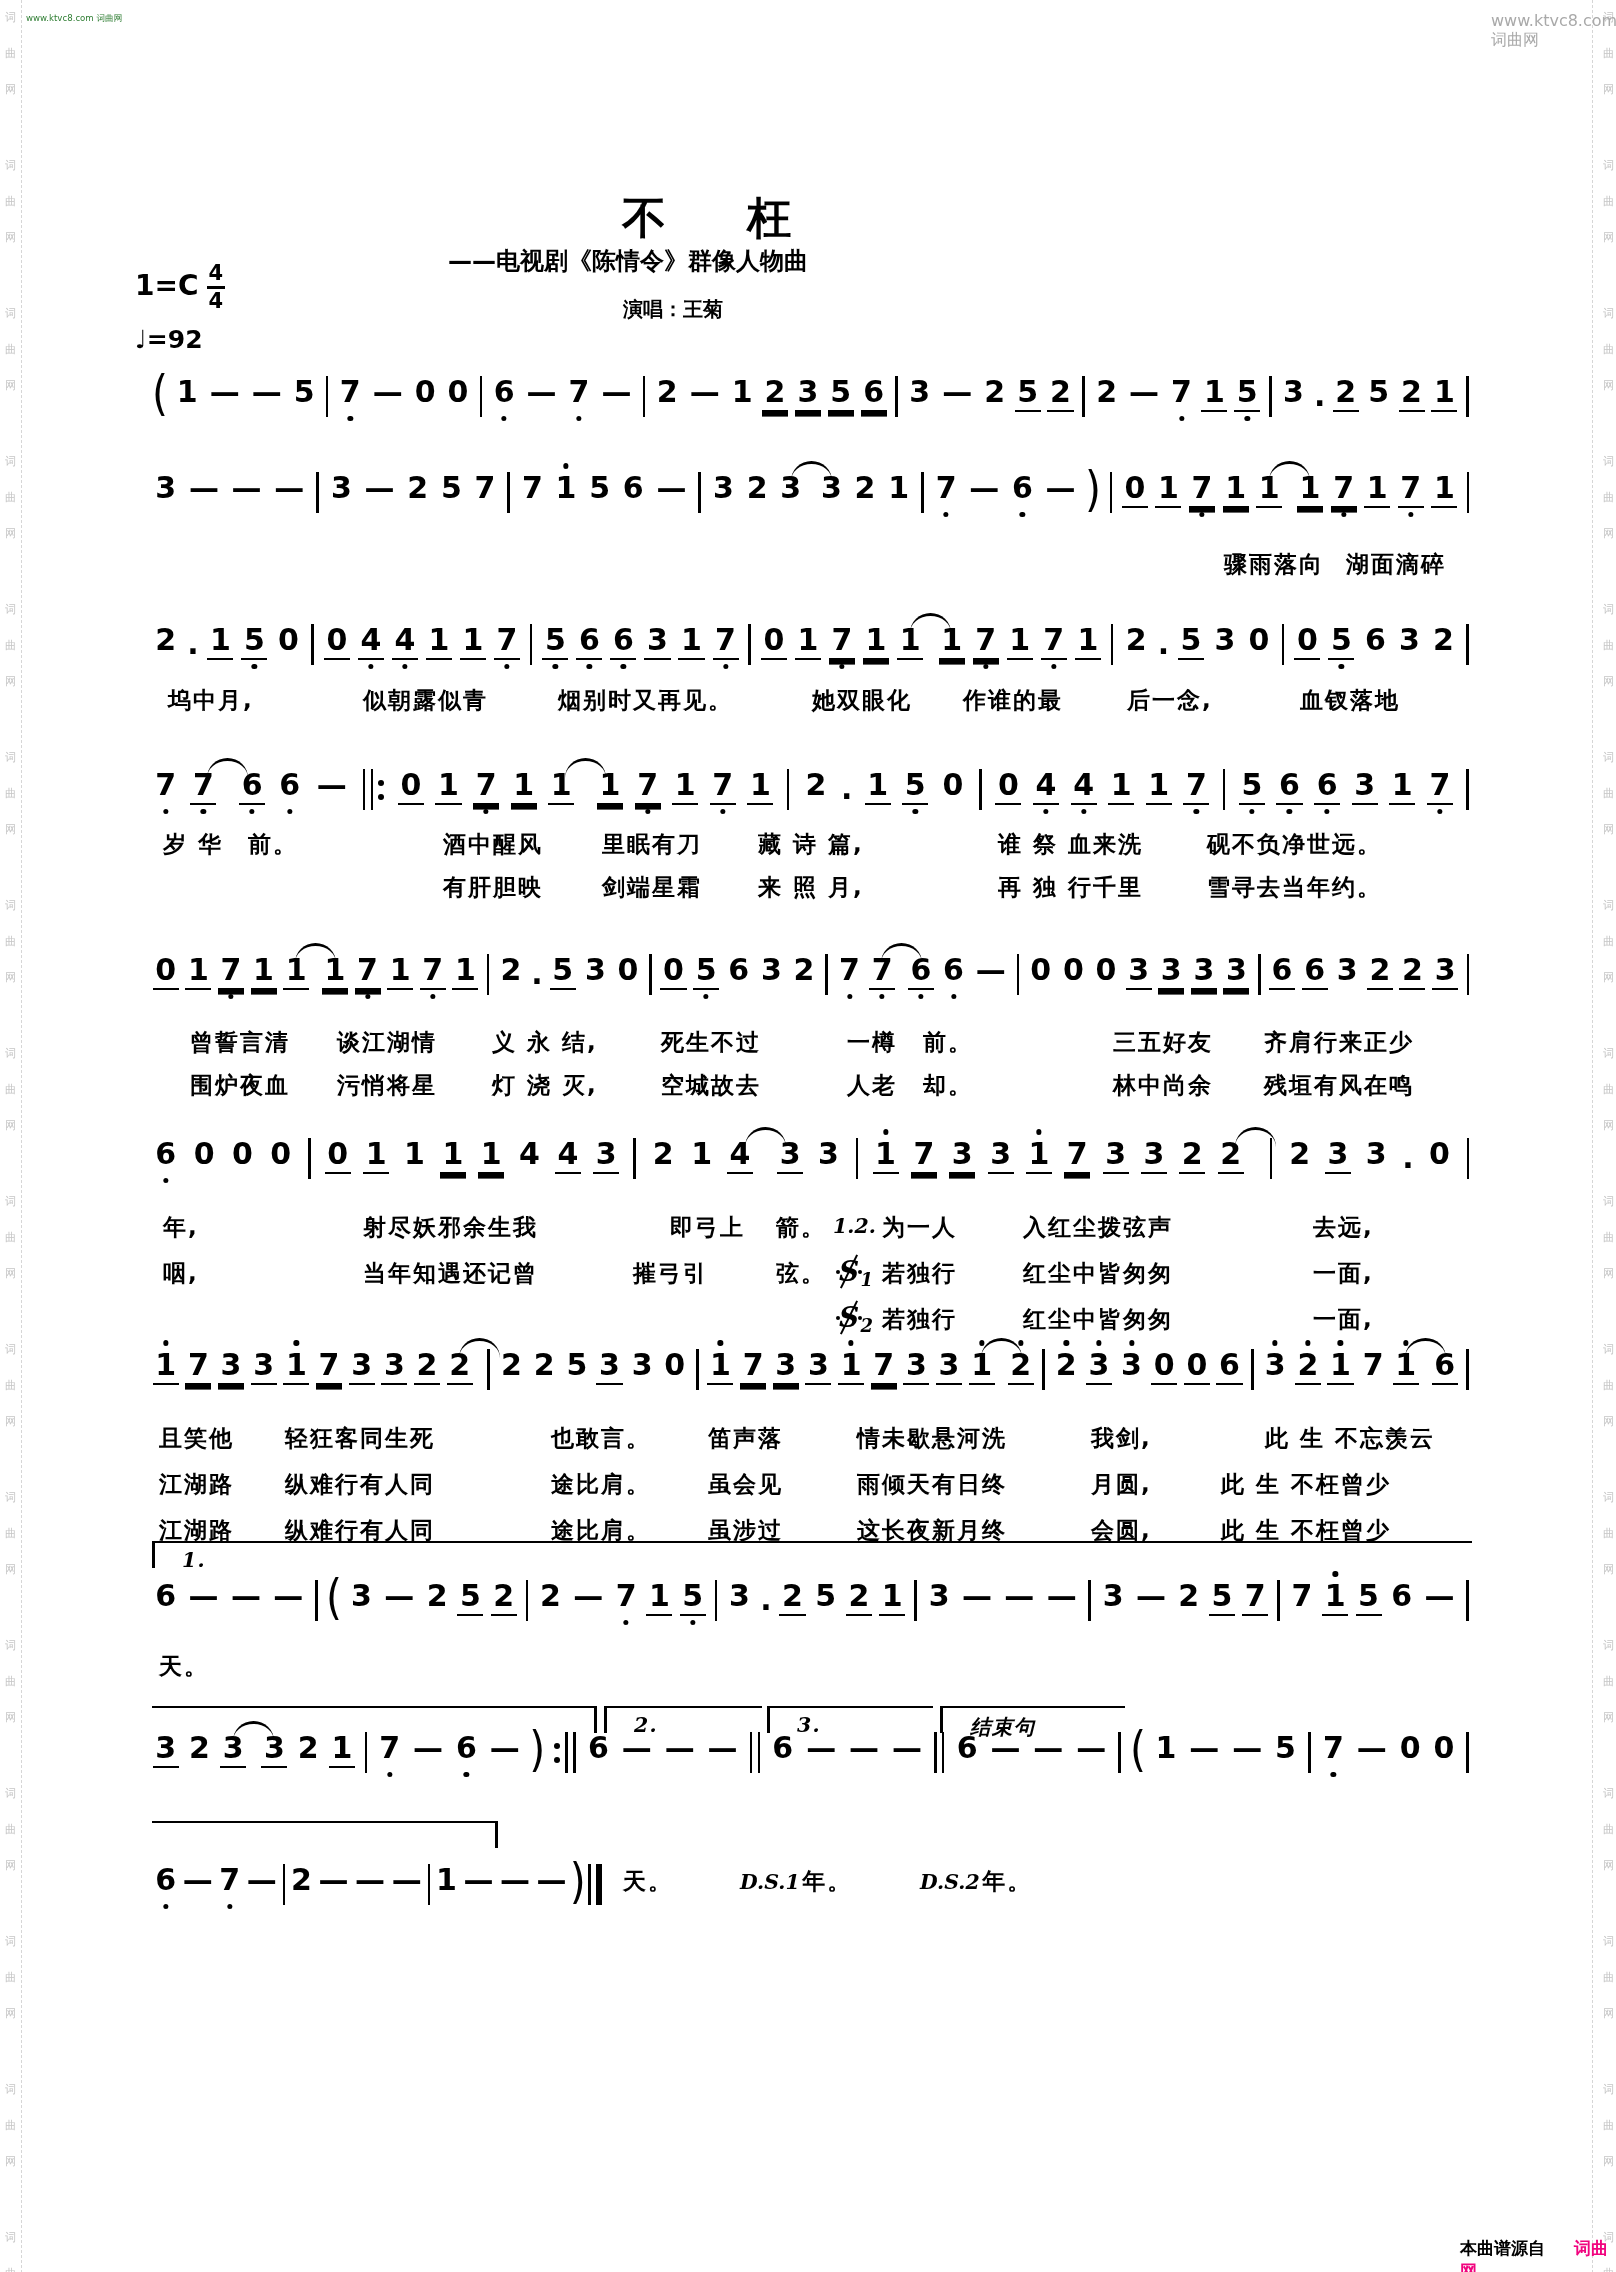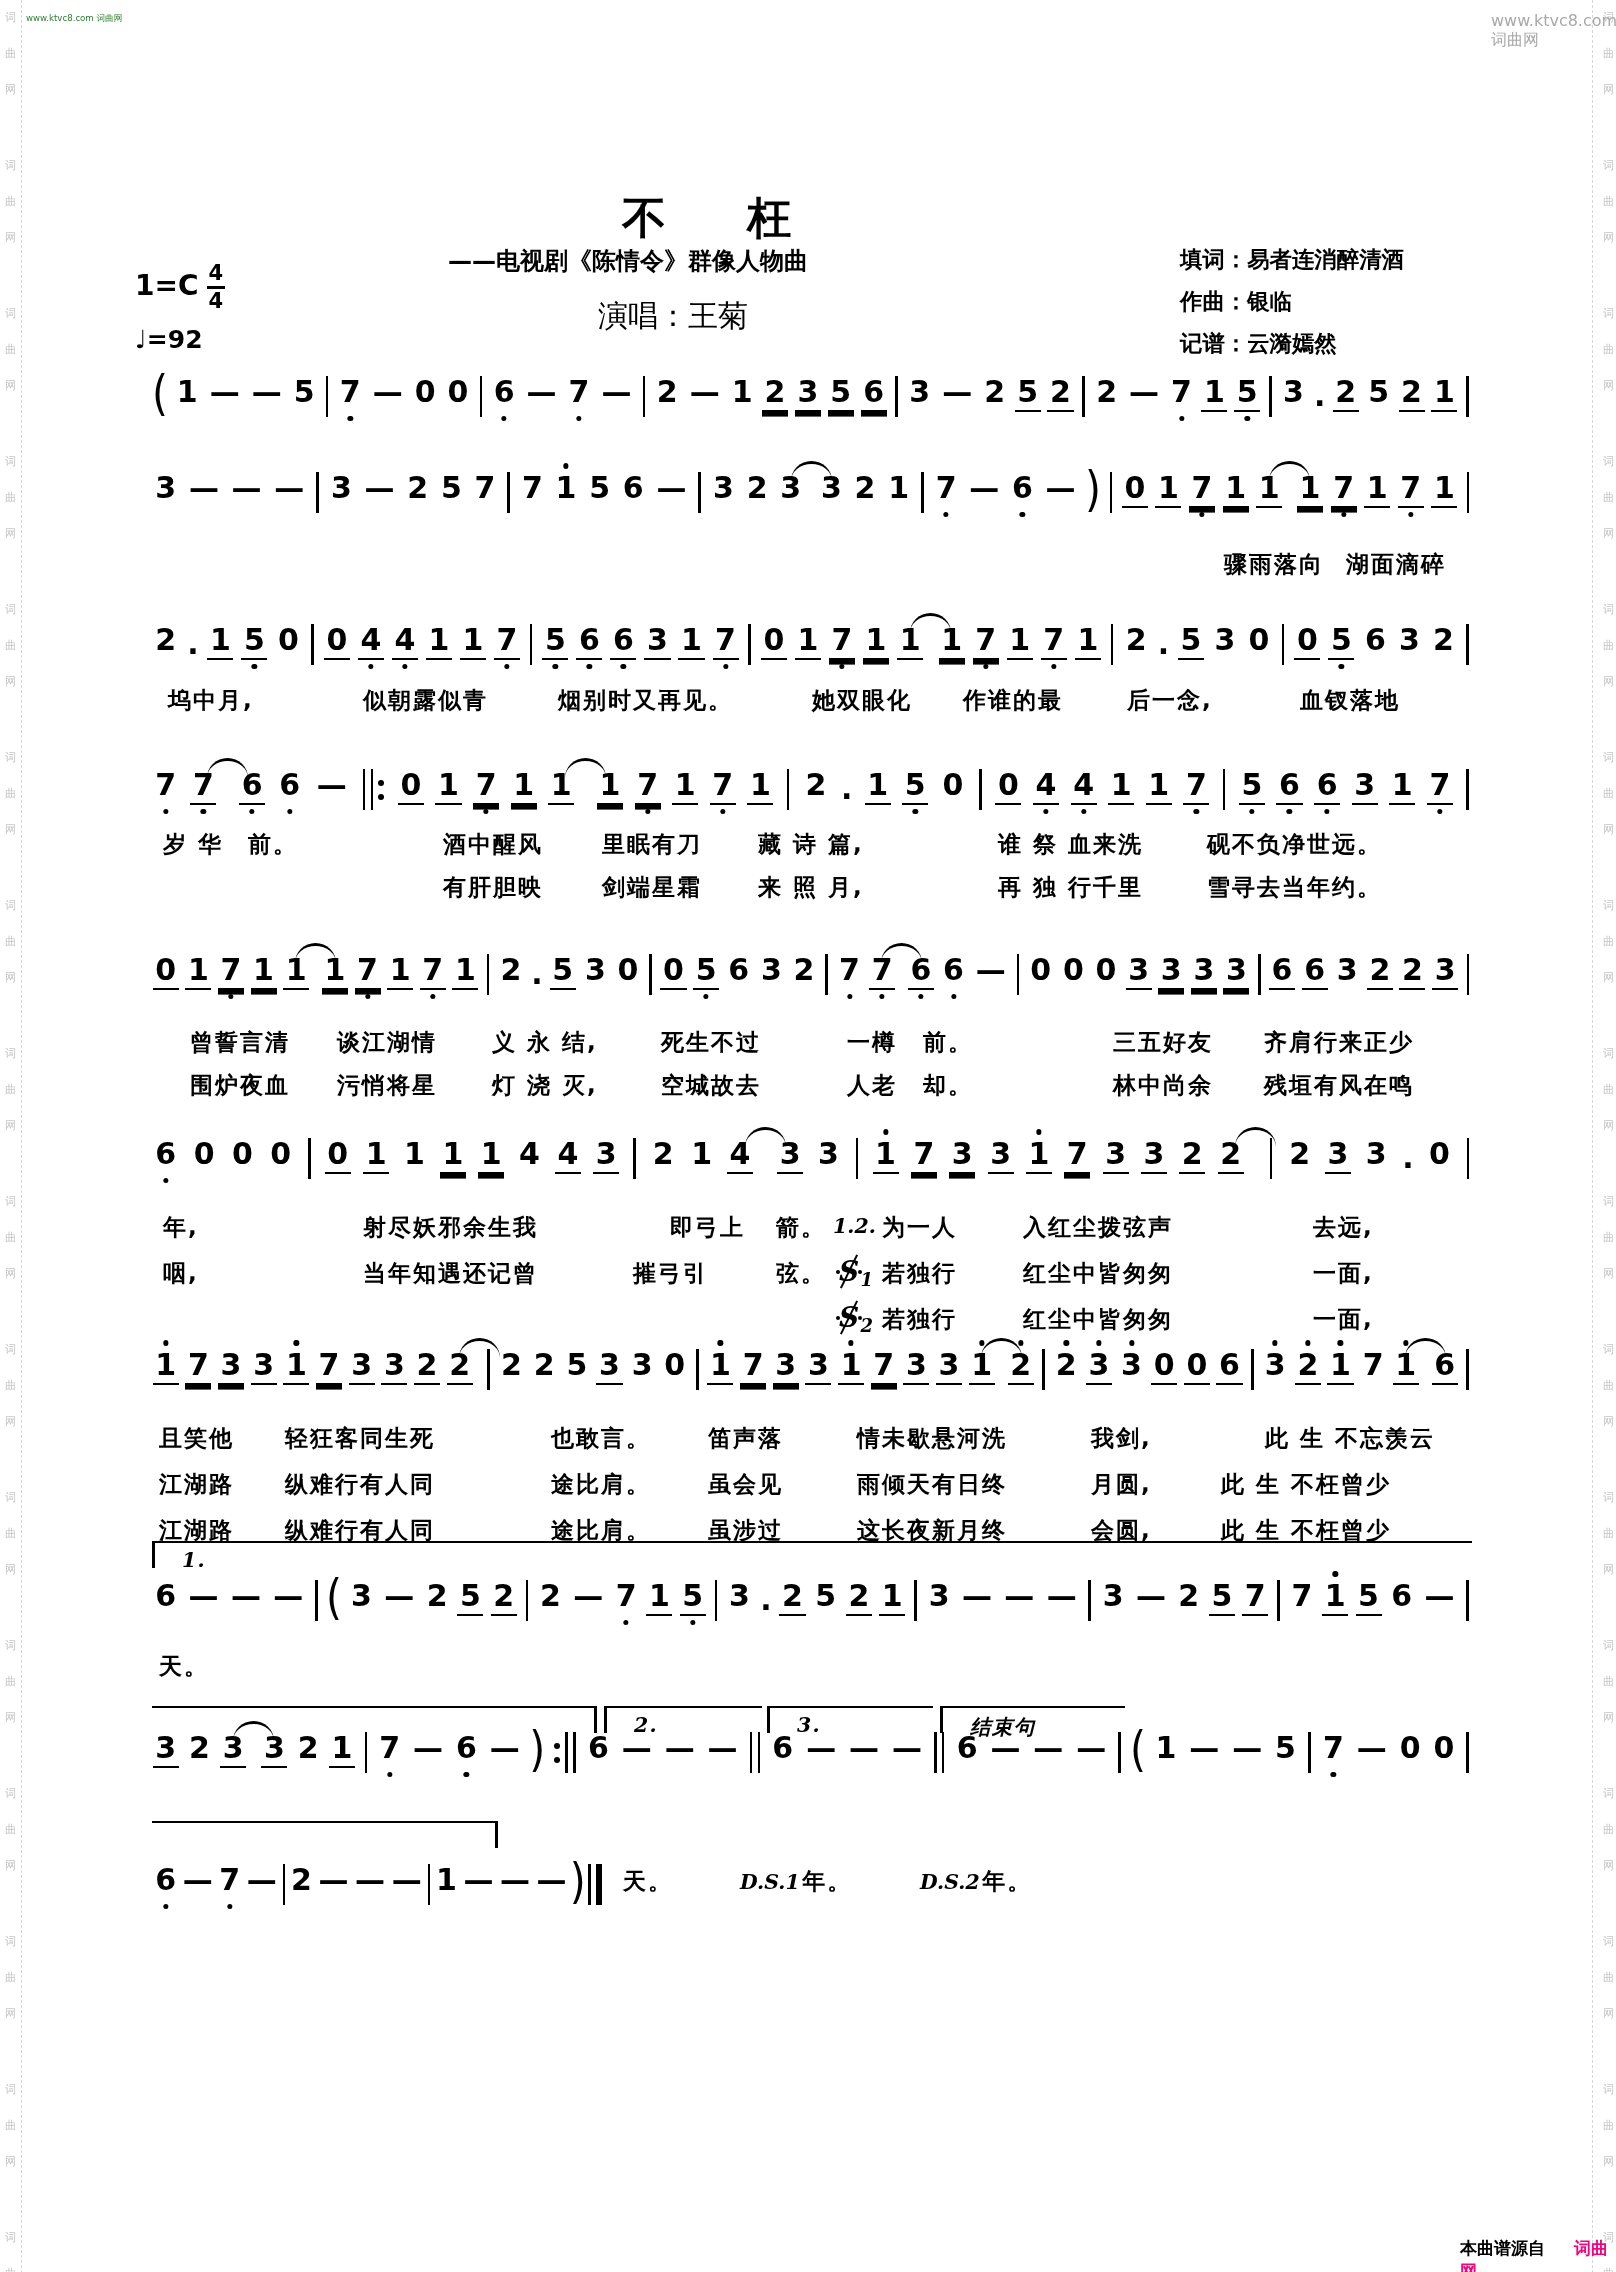--- a/index.html
+++ b/index.html
@@ -16,21 +16,21 @@
   .wm-tl{position:absolute;left:26px;top:13px;font-size:8.6px;color:#2e7d32;}
   .wm-tr{position:absolute;left:1491px;top:10.6px;font-size:16px;color:#a9a9a9;}
   .wm-br{position:absolute;left:1460px;top:2237px;font-size:17px;font-weight:bold;}
   .wm-br .brand{color:#f1047f;margin-left:29px;}
   
   .title{position:absolute;left:716px;top:153px;transform:translateX(-50%);
          font-size:44px;font-weight:bold;letter-spacing:18.5px;white-space:nowrap;margin-top:36px;}
   .subtitle{position:absolute;left:628px;top:245px;transform:translateX(-50%);
             font-size:24px;font-weight:bold;white-space:nowrap;}
   .singer{position:absolute;left:673px;top:296px;transform:translateX(-50%);
-          font-size:30px;font-weight:normal;white-space:nowrap;}
+          font-size:20px;font-weight:bold;white-space:nowrap;}
   .credits{position:absolute;left:1180px;top:238px;font-size:22.4px;font-weight:bold;line-height:42px;white-space:nowrap;}
   .keysig{position:absolute;left:135px;top:263px;font-size:28px;font-weight:bold;white-space:nowrap;}
   .frac{display:inline-flex;flex-direction:column;align-items:center;font-size:21px;line-height:1;
         vertical-align:middle;margin-left:8px;}
   .fbar{width:18.5px;height:2.6px;background:#000;margin:2px 0;}
   .tempo{position:absolute;left:135px;top:325px;font-size:25px;font-weight:bold;}
   
   .sys{position:absolute;display:flex;align-items:flex-start;justify-content:space-between;height:55px;}
   .nt{position:relative;font-size:30px;font-weight:bold;line-height:1;padding:1.3px 2.6px 2.6px;margin:0 0.7px;}
   .nt .nb{display:inline-block;}
@@ -138,25 +138,20 @@
 
   <div class="wm-tl">www.ktvc8.com 词曲网</div>
   <div class="wm-tr">www.ktvc8.com 词曲网</div>
   <div class="wm-br">
     <span>本曲谱源自</span><span class="brand">词曲网</span>
   </div>
 
   <div class="title">不　枉</div>
   <div class="subtitle">——电视剧《陈情令》群像人物曲</div>
   <div class="singer">演唱：王菊</div>
-  <div class="credits">
-    <div>填词：易者连消醉清酒</div>
-    <div>作曲：银临</div>
-    <div>记谱：云漪嫣然</div>
-  </div>
   <div class="keysig">
     <span>1=C</span><span class="frac">
         <span>4</span>
         <span class="fbar"></span>
         <span>4</span>
       </span>
   </div>
   <div class="tempo">
     <span>♩</span><span>=92</span>
   </div>

